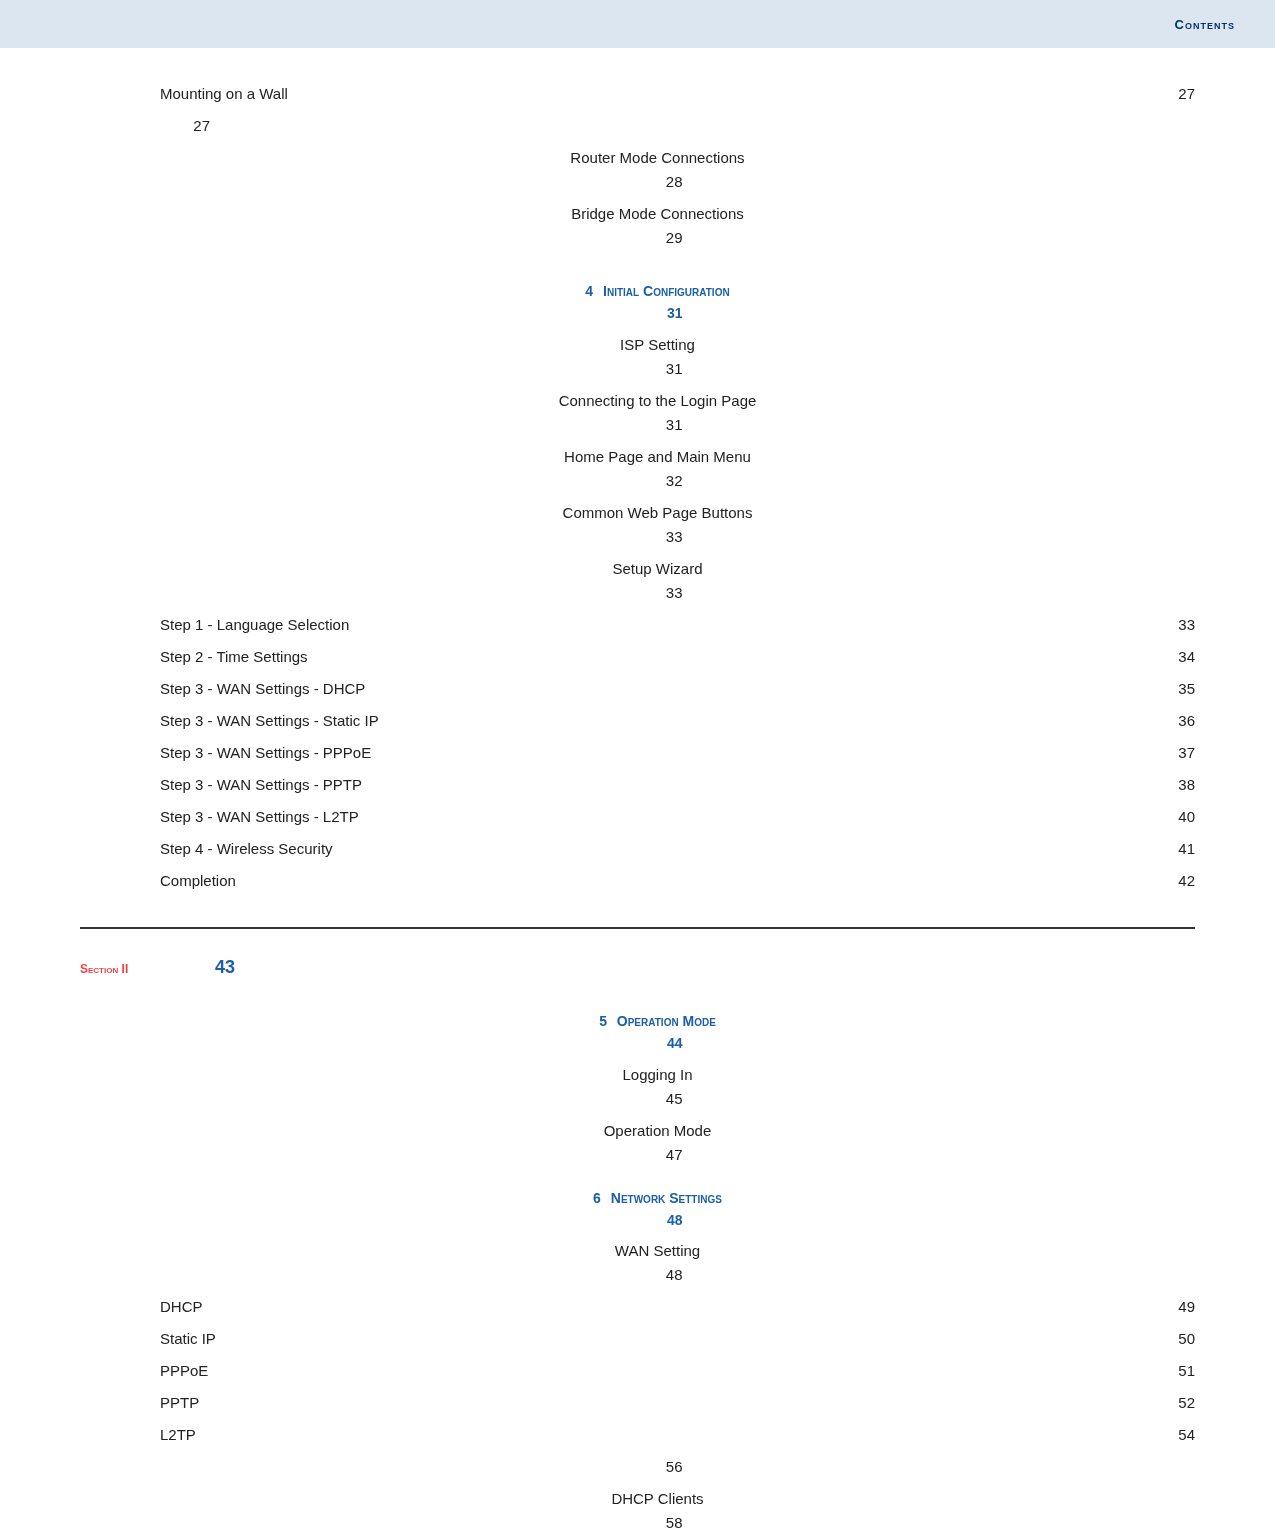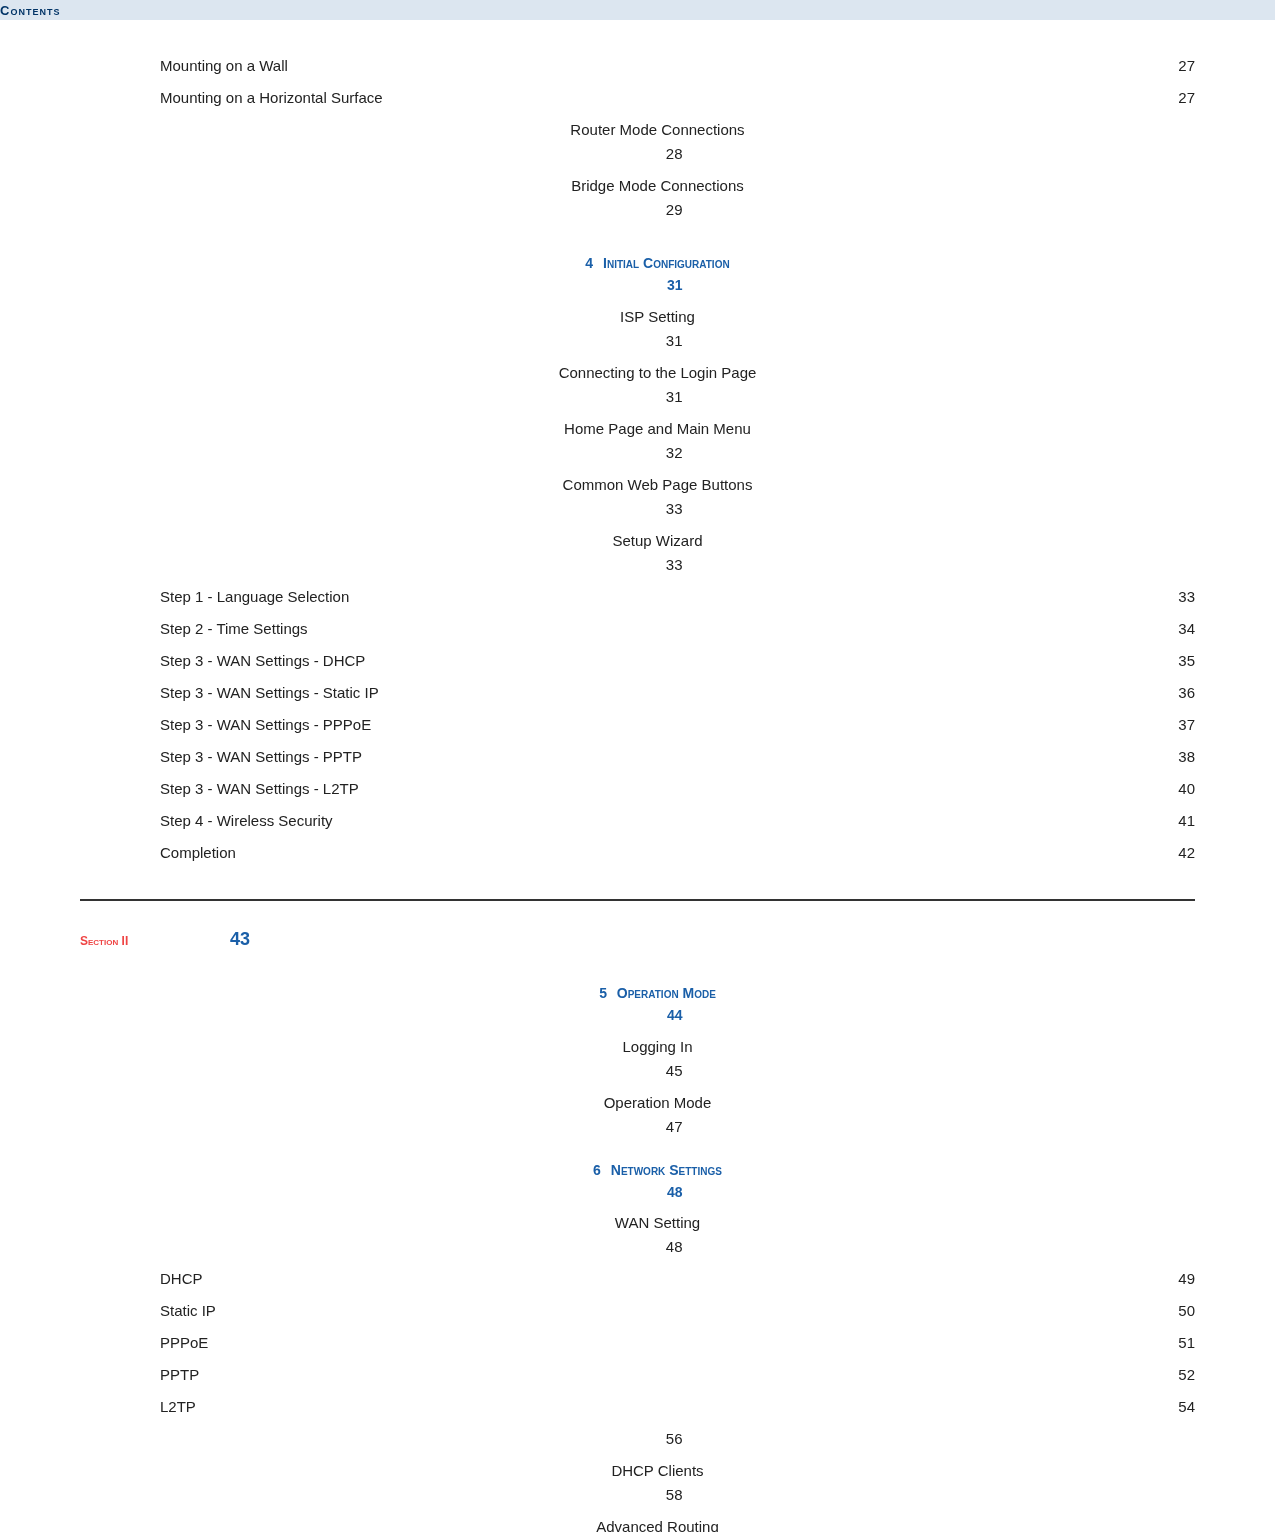--- a/index.html
+++ b/index.html
@@ -13,24 +13,24 @@
       min-height: 1532px;
       background: #ffffff;
       font-family: Arial, sans-serif;
       font-size: 15px;
       color: #222;
       position: relative;
     }
 
     .header-bar {
       background-color: #dce6f0;
-      height: 20px;
+      height: 48px;
       display: flex;
       align-items: center;
-      justify-content: flex-start;
+      justify-content: flex-end;
       padding-right: 40px;
     }
 
     .header-bar span {
       font-size: 13px;
       font-variant: small-caps;
       font-weight: bold;
       letter-spacing: 1px;
       color: #003366;
     }
@@ -97,21 +97,21 @@
       color: #1a5fa8;
       flex: 1;
     }
 
     .section-banner .section-page {
       font-variant: small-caps;
       font-weight: bold;
       font-size: 18px;
       color: #1a5fa8;
       width: 50px;
-      text-align: right;
+      text-align: center;
     }
 
     .chapter-num {
       font-weight: bold;
       color: #1a5fa8;
       margin-right: 6px;
     }
 
     .footer {
       position: absolute;
@@ -133,21 +133,20 @@
 <div class="content-area">
 
   <div>
 
     <div class="toc-row indent-2">
       <span class="toc-label">Mounting on a Wall</span>
       <span class="toc-page">27</span>
     </div>
 
     <div class="toc-row indent-2">
-      <span class="toc-label">Mounting on a Horizontal Surface</span>
       <span class="toc-page">27</span>
     </div>
 
     <div class="toc-row indent-1">
       <span class="toc-label">Router Mode Connections</span>
       <span class="toc-page">28</span>
     </div>
 
     <div class="toc-row indent-1">
       <span class="toc-label">Bridge Mode Connections</span>

